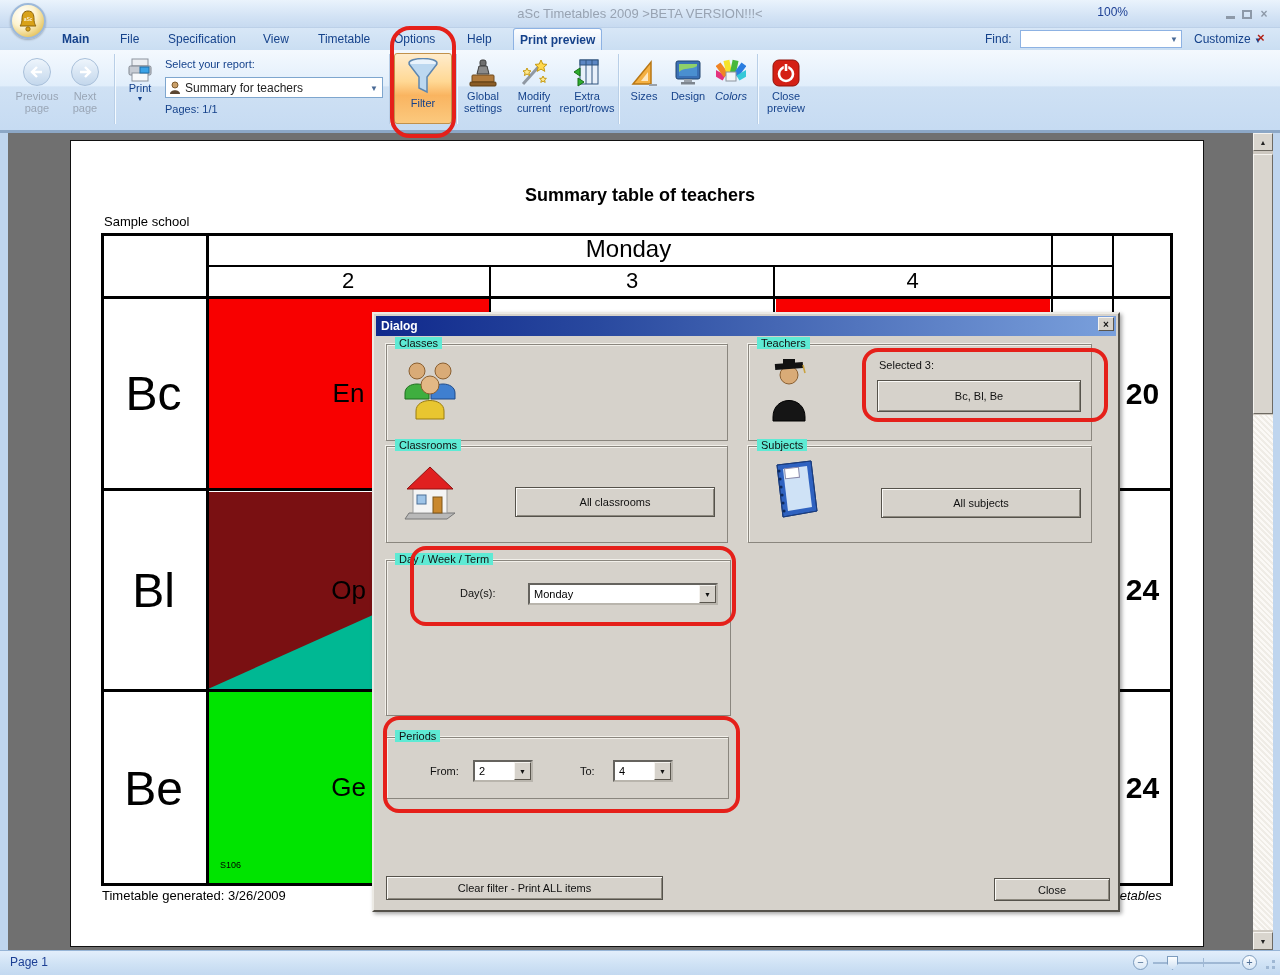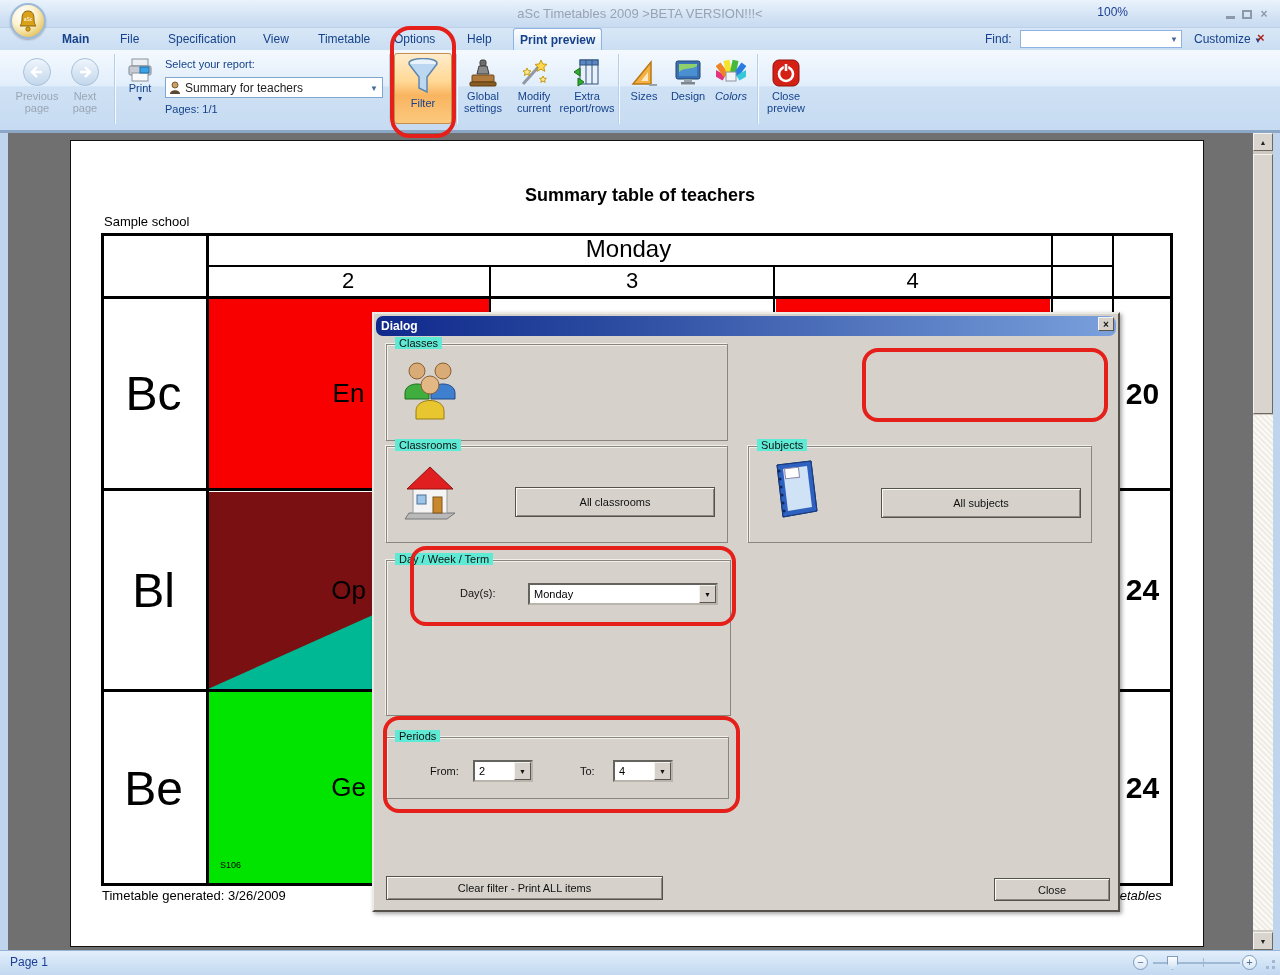--- a/index.html
+++ b/index.html
@@ -67,21 +67,21 @@
     display:flex; align-items:center; justify-content:center; }
   #sthumb { position:absolute; left:0; top:21px; width:20px; height:260px; background:#d9d5ce;
     border:1px solid; border-color:#f5f3ef #6e6a62 #6e6a62 #f5f3ef; }
   #strack { position:absolute; left:0; top:282px; width:20px; height:515px;
     background:repeating-linear-gradient(45deg,#efece6 0 2px,#fbf9f6 2px 4px); }
 
   
   #dialog { left:372px; top:312px; width:748px; height:600px; background:#d6d2cb;
     border:2px solid; border-color:#eceae5 #55524b #55524b #eceae5; box-shadow:2px 2px 4px rgba(0,0,0,.35); z-index:10; }
   #dlg-title { position:absolute; left:2px; top:2px; right:2px; height:20px;
-    background:linear-gradient(to right,#10298c,#29499f 30%,#7aa0dc); display:flex; align-items:center;border-radius:7px; }
+    background:linear-gradient(to right,#10298c,#29499f 30%,#7aa0dc); display:flex; align-items:center; }
   #dlg-title span { color:#fff; font-weight:bold; font-size:12px; padding-left:5px; }
   #dlg-x { position:absolute; right:4px; top:3px; width:16px; height:14px; background:#d6d2cb;
     border:1px solid; border-color:#f5f3ef #5a564e #5a564e #f5f3ef; font-size:10px; font-weight:bold; color:#111;
     display:flex; align-items:center; justify-content:center; }
   .group { position:absolute; border:1px solid #8a867e; box-shadow:1px 1px 0 #f2f0ea inset, -1px -1px 0 #f2f0ea; }
   .group > .legend { position:absolute; top:-8px; left:8px; background:#5eead4; font-size:11px; color:#111; padding:0 4px; }
   .cbtn { position:absolute; background:#d6d2cb; border:1px solid #55524b;
     box-shadow:inset 1px 1px 0 #fbfaf7, inset -1px -1px 0 #8d897f; font-size:11px; color:#111;
     display:flex; align-items:center; justify-content:center; }
   .combo { position:absolute; background:#fff; border:2px inset #b9b5ad; font-size:11px; color:#000;
@@ -350,20 +350,32 @@
     <svg class="abs" style="left:14px;top:14px;" width="56" height="62" viewBox="0 0 56 62">
       <circle cx="16" cy="12" r="8" fill="#d9ab77" stroke="#8a5f30"></circle>
       <path d="M4 34 C4 22 28 22 28 34 L28 40 L4 40 Z" fill="#3fae3f" stroke="#1f6e1f"></path>
       <circle cx="42" cy="12" r="8" fill="#d9ab77" stroke="#8a5f30"></circle>
       <path d="M30 34 C30 22 54 22 54 34 L54 40 L30 40 Z" fill="#3f7fd0" stroke="#1f4b8a"></path>
       <circle cx="29" cy="26" r="9" fill="#e3b885" stroke="#8a5f30"></circle>
       <path d="M15 52 C15 38 43 38 43 52 L43 60 L15 60 Z" fill="#e8c630" stroke="#9a7d10"></path>
     </svg>
   </div>
 
+  <div class="group" style="left:374px;top:30px;width:344px;height:97px;">
+    <span class="legend">Teachers</span>
+    <svg class="abs" style="left:18px;top:12px;" width="44" height="66" viewBox="0 0 44 66">
+      <circle cx="22" cy="18" r="9" fill="#d9ab77" stroke="#8a5f30"></circle>
+      <rect x="8" y="6" width="28" height="6" fill="#111" transform="rotate(-4 22 9)"></rect>
+      <rect x="16" y="2" width="12" height="6" fill="#111"></rect>
+      <line x1="36" y1="8" x2="38" y2="16" stroke="#caa23c" stroke-width="1.5"></line>
+      <path d="M6 60 C6 38 38 38 38 60 L38 64 L6 64 Z" fill="#151515" stroke="#000"></path>
+    </svg>
+    <div class="dlabel" style="left:130px;top:14px;">Selected 3:</div>
+    <div class="cbtn" style="left:128px;top:35px;width:204px;height:32px;">Bc, Bl, Be</div>
+  </div>
 
   <div class="group" style="left:12px;top:132px;width:342px;height:97px;">
     <span class="legend">Classrooms</span>
     <svg class="abs" style="left:16px;top:12px;" width="58" height="64" viewBox="0 0 58 64">
       <path d="M6 54 L52 54 L44 60 L2 60 Z" fill="#b9b9b9" stroke="#777"></path>
       <rect x="10" y="28" width="34" height="26" fill="#f4f4f4" stroke="#9a9a9a"></rect>
       <path d="M4 30 L27 8 L50 30 Z" fill="#e02020" stroke="#8f1010"></path>
       <rect x="30" y="38" width="9" height="16" fill="#c9882e" stroke="#7d5418"></rect>
       <rect x="14" y="36" width="9" height="9" fill="#9ec4e8" stroke="#4a6e96"></rect>
     </svg>

